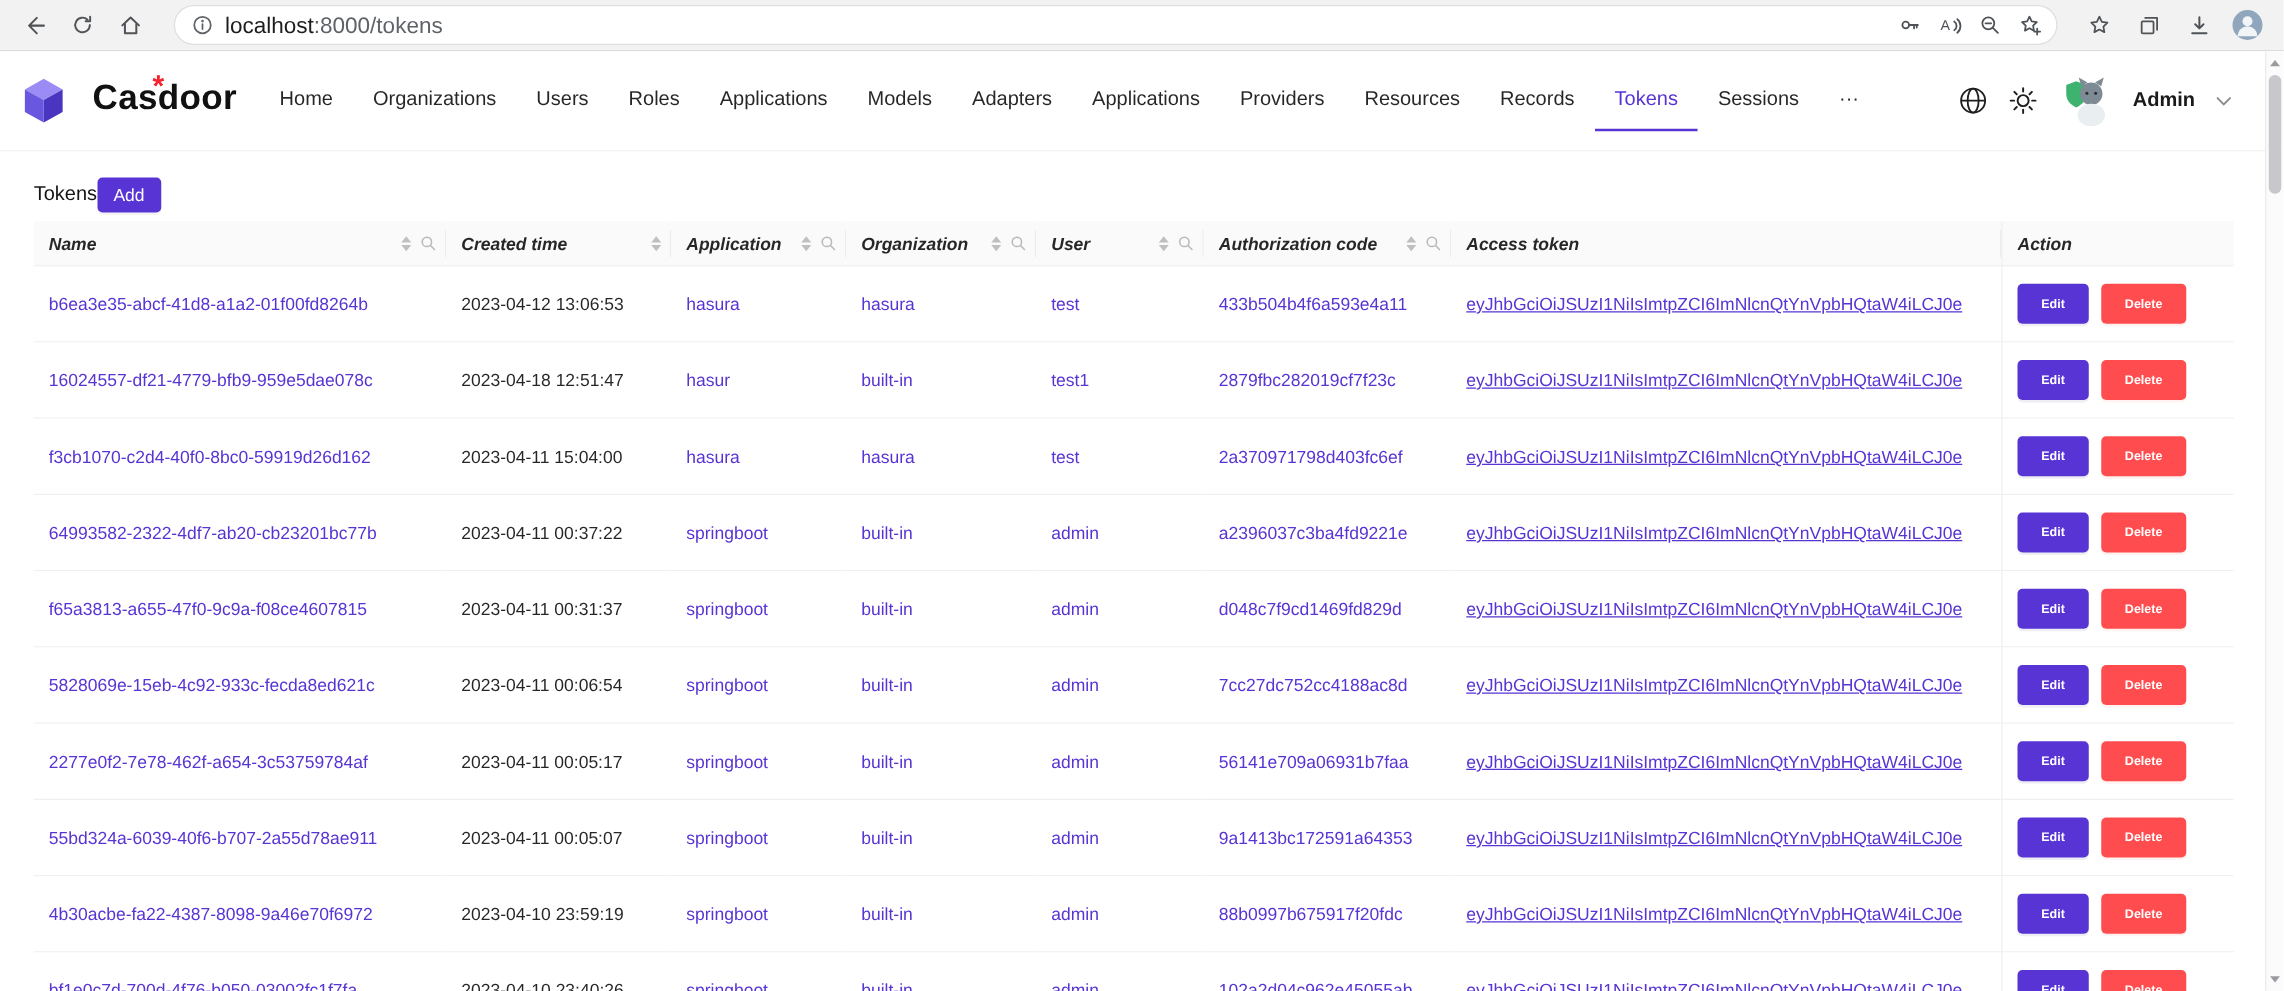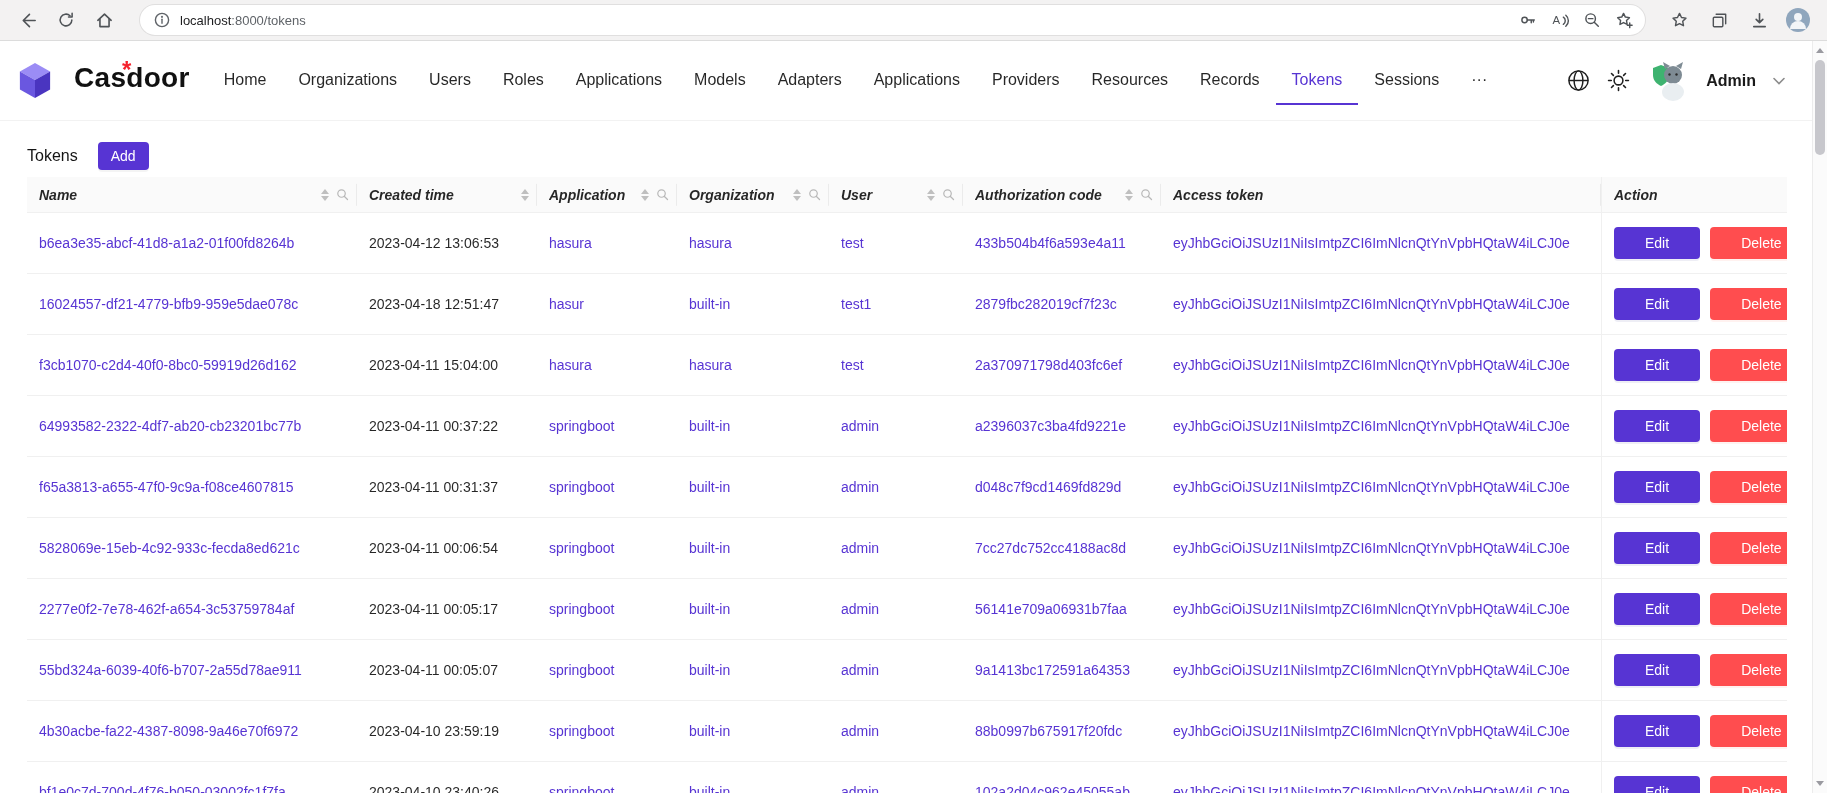--- a/index.html
+++ b/index.html
@@ -36,21 +36,21 @@
     height: 30px;
     margin: 0 14px 0 16px;
     background: #fff;
     border-radius: 16px;
     box-shadow: 0 0 0 1px rgba(0,0,0,0.08);
     display: flex; align-items: center;
     padding: 0 6px 0 14px;
     min-width: 0;
     cursor: text;
   }
-  .url { font-size: 13px; margin-left: 10px; white-space: nowrap; color: #1d1d1f; }
+  .url { font-size: 18px; margin-left: 10px; white-space: nowrap; color: #1d1d1f; }
   .url .url-rest { color: #5f6368; }
   .pill-icons { margin-left: auto; display: flex; align-items: center; gap: 2px; }
   .pill-icons .chrome-btn { width: 30px; height: 27px; }
   .chrome-right { display: flex; align-items: center; gap: 4px; flex: none; }
   .profile-btn { width: 34px; }
 
   
   .page { height: 752px; overflow: hidden; }
 
   
@@ -78,21 +78,21 @@
   .icon-btn { display: flex; align-items: center; justify-content: center; cursor: pointer; color: #222; }
   .avatar { width: 42px; height: 42px; cursor: pointer; }
   .admin-name { font-size: 16px; font-weight: 600; color: #1a1a1a; cursor: pointer; }
   .chev { color: #8c8c8c; display: flex; cursor: pointer; }
 
   
   .content { padding: 20px 40px 0 27px; }
   .table-toolbar { display: flex; align-items: center; height: 30px; margin-bottom: 6px; }
   .table-title { font-size: 16px; color: #151515; }
   .add-btn {
-    margin-left: 20px;
+    margin-left: 0;
     background: var(--primary); color: #fff;
     border: none; border-radius: 4px;
     height: 28px; padding: 0 13px;
     font-size: 14px; cursor: pointer;
     font-family: "Liberation Sans", sans-serif;
     box-shadow: 0 2px 0 rgba(0,0,0,0.045);
   }
 
   table { width: 100%; border-collapse: separate; border-spacing: 0; table-layout: fixed; font-size: 14px; }
   thead th {
@@ -120,27 +120,28 @@
   tbody td {
     height: 61px;
     padding: 0 12px;
     border-bottom: 1px solid var(--border);
     white-space: nowrap;
     overflow: hidden;
     color: rgba(0,0,0,0.85);
     background: #fff;
   }
   .cell-link { color: var(--primary); text-decoration: none; cursor: pointer; }
-  td .token-text { cursor: default; }
+  td .token-text { cursor: default; text-decoration: underline; }
   .action-col { border-left: 1px solid var(--border); }
   .btn {
-    height: 32px; padding: 0 31px;
+    height: 32px; padding: 0 19px;
     border: none; border-radius: 4px;
-    color: #fff; font-size: 14px; cursor: pointer;
+    color: #fff; font-size: 10px; cursor: pointer;
     font-family: "Liberation Sans", sans-serif;
+    font-weight: bold;
   }
   .btn-edit { background: var(--primary); box-shadow: 0 2px 0 rgba(10,20,120,0.07); }
   .btn-delete { background: var(--danger); margin-left: 10px; box-shadow: 0 2px 0 rgba(255,38,5,0.06); }
 
   
   .scrollbar {
     position: absolute; right: 0; top: 41px; bottom: 0; width: 15px;
     background: #fbfbfb; border-left: 1px solid #ececec; cursor: pointer;
   }
   .scroll-arrow { position: absolute; left: 0; width: 14px; height: 15px; display: flex; align-items: center; justify-content: center; }

